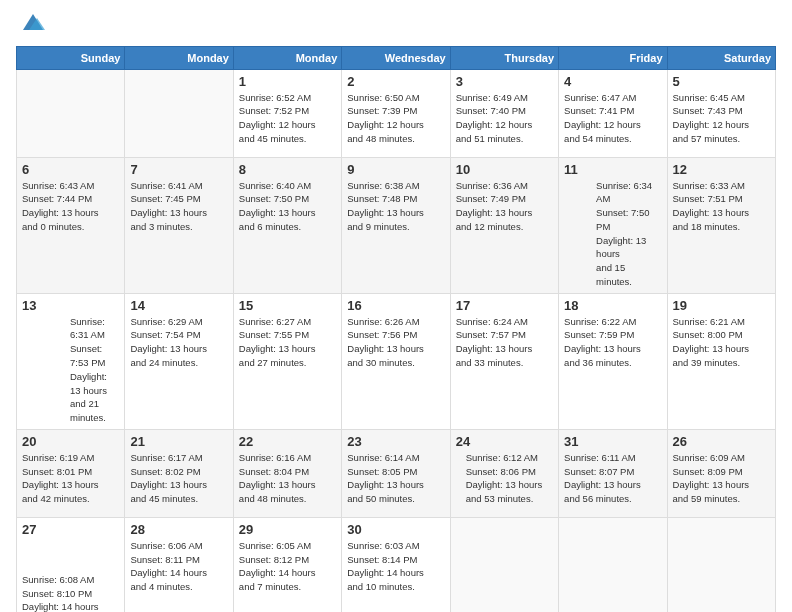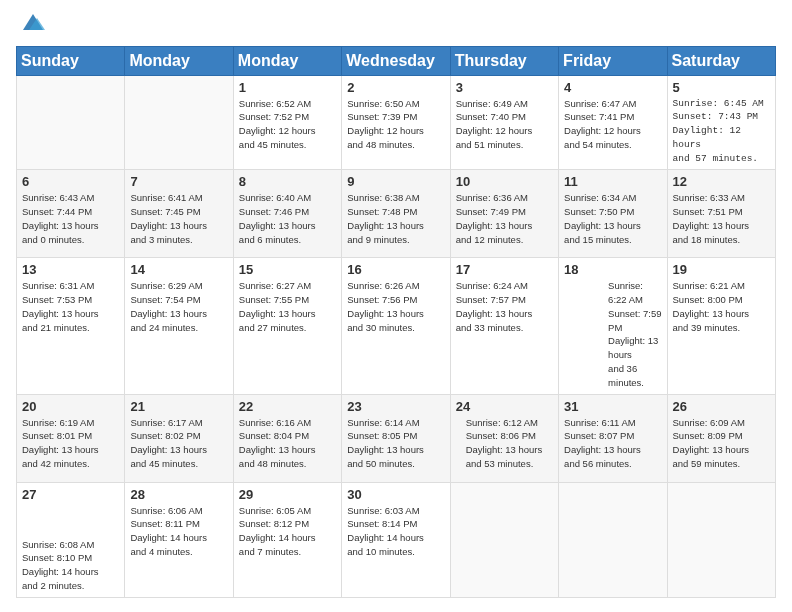--- a/index.html
+++ b/index.html
@@ -43,25 +43,25 @@
     .calendar {
       flex: 1;
       border: 1px solid #ccc;
       border-collapse: collapse;
       width: 100%;
       table-layout: fixed;
     }
     .calendar th {
       background: #3a7fc1;
       color: #fff;
-      font-size: 16px;
+      font-size: 11px;
       font-weight: bold;
       padding: 5px 4px;
       border: 1px solid #2a6aaa;
-      text-align: left;
+      text-align: right;
     }
     .calendar td {
       border: 1px solid #ddd;
       vertical-align: top;
       padding: 4px 5px;
       font-size: 10px;
       color: #333;
       height: 88px;
       background: #fff;
     }
@@ -151,21 +151,21 @@
           </td>
           <td>
             <span class="day-number">4</span>
             <div class="day-info" style="white-space: pre-line;">Sunrise: 6:47 AM
 Sunset: 7:41 PM
 Daylight: 12 hours
 and 54 minutes.</div>
           </td>
           <td>
             <span class="day-number">5</span>
-            <div class="day-info" style="white-space: pre-line; font-family: Liberation Mono, monospace;">Sunrise: 6:45 AM
+            <div class="day-info" style="white-space: pre-line;">Sunrise: 6:45 AM
 Sunset: 7:43 PM
 Daylight: 12 hours
 and 57 minutes.</div>
           </td>
         </tr>
         <tr>
           <td>
             <span class="day-number">6</span>
             <div class="day-info" style="white-space: pre-line;">Sunrise: 6:43 AM
 Sunset: 7:44 PM
@@ -175,57 +175,57 @@
           <td>
             <span class="day-number">7</span>
             <div class="day-info" style="white-space: pre-line;">Sunrise: 6:41 AM
 Sunset: 7:45 PM
 Daylight: 13 hours
 and 3 minutes.</div>
           </td>
           <td>
             <span class="day-number">8</span>
             <div class="day-info" style="white-space: pre-line;">Sunrise: 6:40 AM
-Sunset: 7:46 PM
+Sunset: 7:50 PM
 Daylight: 13 hours
 and 6 minutes.</div>
           </td>
           <td>
             <span class="day-number">9</span>
             <div class="day-info" style="white-space: pre-line;">Sunrise: 6:38 AM
 Sunset: 7:48 PM
 Daylight: 13 hours
 and 9 minutes.</div>
           </td>
           <td>
             <span class="day-number">10</span>
             <div class="day-info" style="white-space: pre-line;">Sunrise: 6:36 AM
 Sunset: 7:49 PM
 Daylight: 13 hours
 and 12 minutes.</div>
           </td>
           <td>
             <span class="day-number">11</span>
-            <div class="day-info" style="white-space: pre-line;">Sunrise: 6:34 AM
+            <div class="day-info" style="white-space: pre-line; margin-left: 32px;">Sunrise: 6:34 AM
 Sunset: 7:50 PM
 Daylight: 13 hours
 and 15 minutes.</div>
           </td>
           <td>
             <span class="day-number">12</span>
             <div class="day-info" style="white-space: pre-line;">Sunrise: 6:33 AM
 Sunset: 7:51 PM
 Daylight: 13 hours
 and 18 minutes.</div>
           </td>
         </tr>
         <tr>
           <td>
             <span class="day-number">13</span>
-            <div class="day-info" style="white-space: pre-line;">Sunrise: 6:31 AM
+            <div class="day-info" style="white-space: pre-line; margin-left: 48px;">Sunrise: 6:31 AM
 Sunset: 7:53 PM
 Daylight: 13 hours
 and 21 minutes.</div>
           </td>
           <td>
             <span class="day-number">14</span>
             <div class="day-info" style="white-space: pre-line;">Sunrise: 6:29 AM
 Sunset: 7:54 PM
 Daylight: 13 hours
 and 24 minutes.</div>
@@ -246,21 +246,21 @@
           </td>
           <td>
             <span class="day-number">17</span>
             <div class="day-info" style="white-space: pre-line;">Sunrise: 6:24 AM
 Sunset: 7:57 PM
 Daylight: 13 hours
 and 33 minutes.</div>
           </td>
           <td>
             <span class="day-number">18</span>
-            <div class="day-info" style="white-space: pre-line; margin-left: 44px;">Sunrise: 6:22 AM
+            <div class="day-info" style="white-space: pre-line;">Sunrise: 6:22 AM
 Sunset: 7:59 PM
 Daylight: 13 hours
 and 36 minutes.</div>
           </td>
           <td>
             <span class="day-number">19</span>
             <div class="day-info" style="white-space: pre-line;">Sunrise: 6:21 AM
 Sunset: 8:00 PM
 Daylight: 13 hours
 and 39 minutes.</div>

